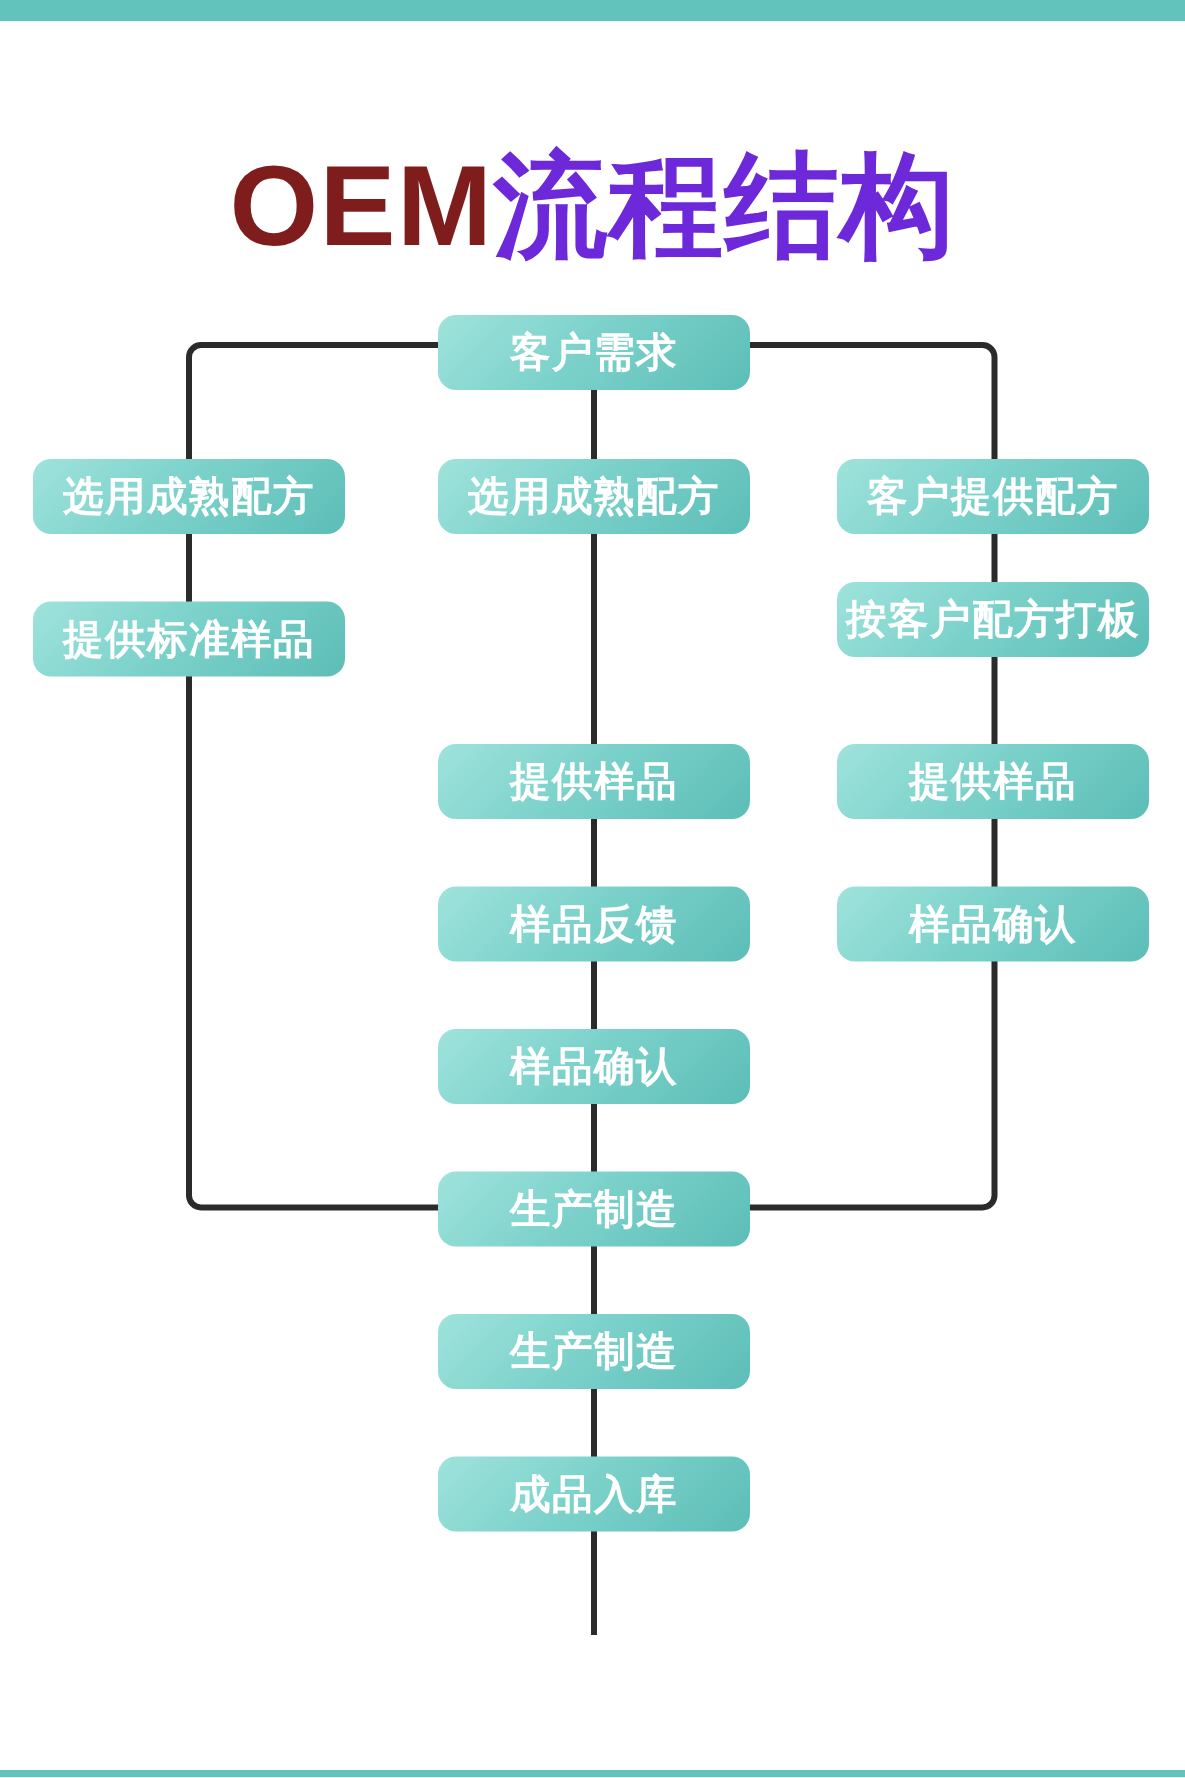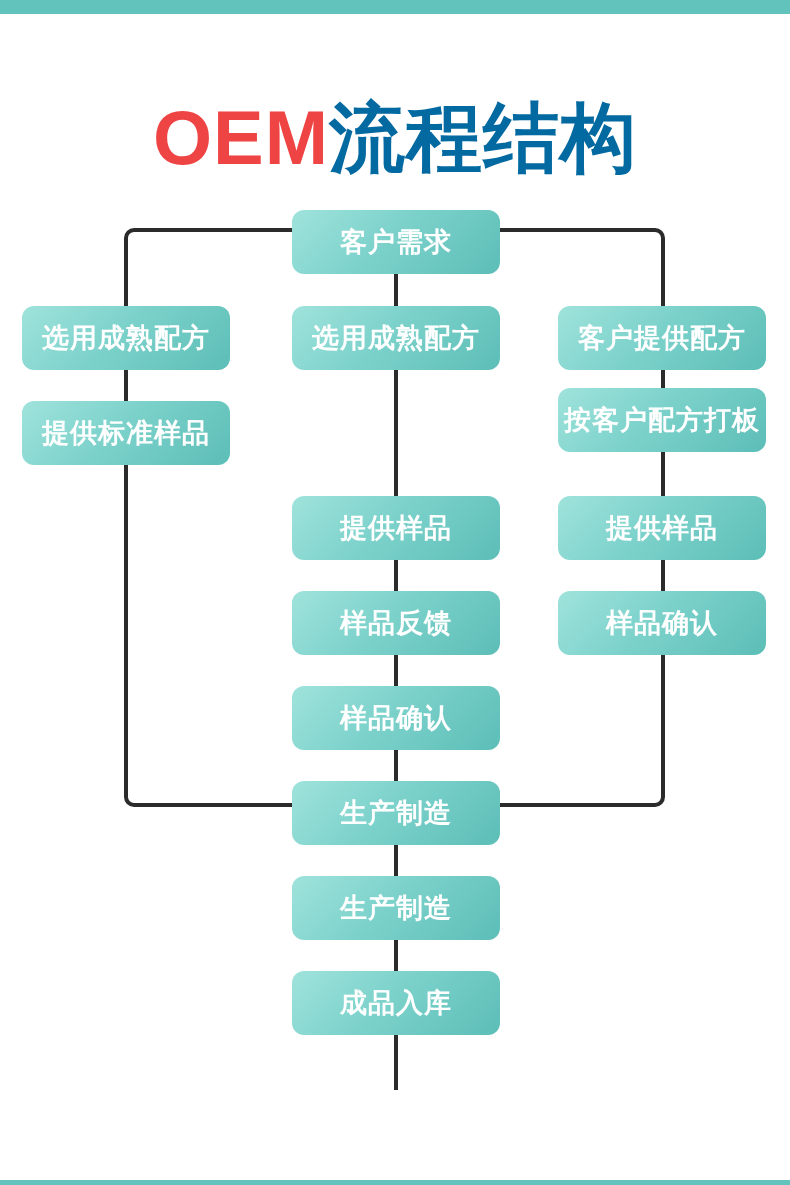--- a/index.html
+++ b/index.html
@@ -28,22 +28,22 @@
     position: absolute;
     left: 0; top: 86px;
     width: 790px;
     text-align: center;
     font-size: 76px;
     font-weight: 900;
     letter-spacing: 1px;
     line-height: 104px;
     white-space: nowrap;
   }
-  .title .accent { color: #ef4444; }
-  .title .rest   { color: #0369a1; }
+  .title .accent { color: #7f1d1d; }
+  .title .rest   { color: #6d28d9; }
   
   .connector-rect {
     position: absolute;
     left: 124px; top: 228px;
     width: 541px; height: 579px;
     box-sizing: border-box;
     border: 4px solid #2b2b2b;
     border-radius: 10px;
     z-index: 1;
     background: transparent;
@@ -51,21 +51,21 @@
   .center-line {
     position: absolute;
     left: 394px; top: 230px;
     width: 4px; height: 860px;
     background: #2b2b2b;
     z-index: 1;
   }
   
   .node {
     position: absolute;
-    width: 208px; height: 64px;
+    width: 208px; height: 50px;
     border-radius: 12px;
     background: linear-gradient(135deg, #9fe3dc 0%, #7cd2cb 45%, #5cbeb7 100%);
     color: #ffffff;
     font-size: 27px;
     font-weight: bold;
     display: flex;
     align-items: center;
     justify-content: center;
     letter-spacing: 1px;
     z-index: 2;

